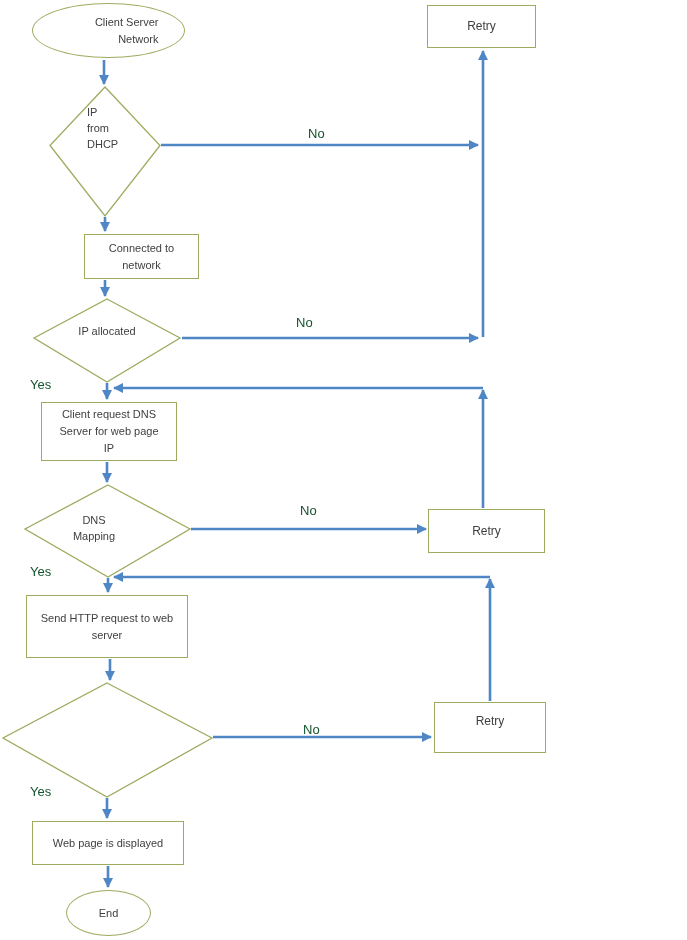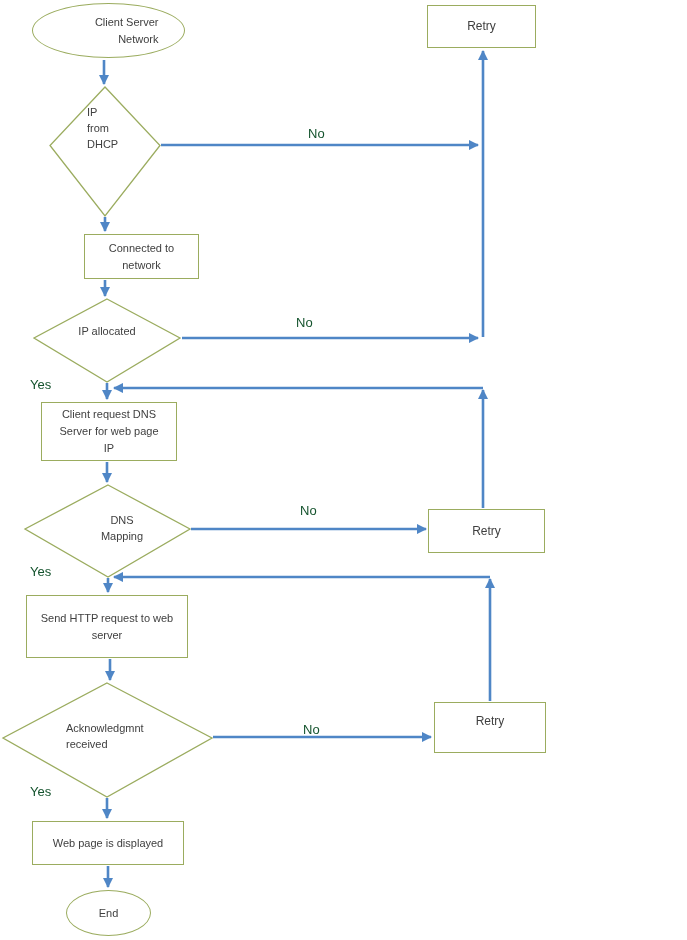--- a/index.html
+++ b/index.html
@@ -118,23 +118,22 @@
   </div>
 
   <div class="node" style="left:434px;top:702px;width:112px;height:51px;font-size:12px;align-items:flex-start;padding-top:10px;">
     <div class="node-label">Retry</div>
   </div>
 
   <div class="diamond-label left-align" style="left:87px;top:104px;width:34px;">IP from DHCP</div>
 
   <div class="diamond-label" style="left:77px;top:323px;width:60px;">IP allocated</div>
 
-  <div class="diamond-label" style="left:92px;top:512px;width:60px;">DNS Mapping</div>
+  <div class="diamond-label" style="left:64px;top:512px;width:60px;">DNS Mapping</div>
 
-  <div class="diamond-label left-align" style="left:66px;top:720px;width:95px;">Acknowledgmnt received</div>
 
   <div class="edge-label" style="left:308px;top:126px;">No</div>
   <div class="edge-label" style="left:296px;top:315px;">No</div>
   <div class="edge-label" style="left:300px;top:503px;">No</div>
   <div class="edge-label" style="left:303px;top:722px;">No</div>
 
   <div class="edge-label" style="left:30px;top:377px;">Yes</div>
   <div class="edge-label" style="left:30px;top:564px;">Yes</div>
   <div class="edge-label" style="left:30px;top:784px;">Yes</div>
 

